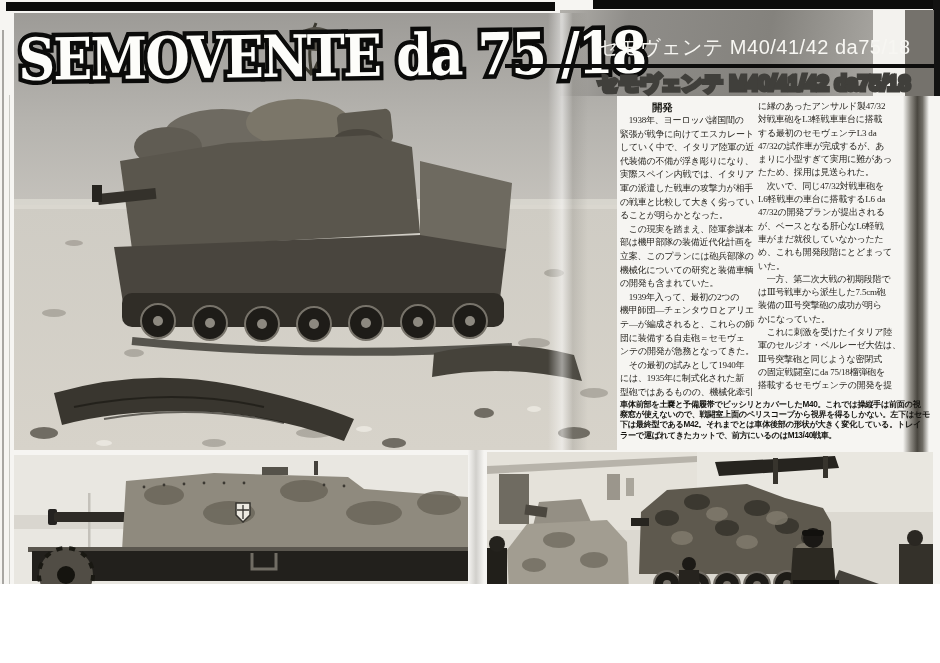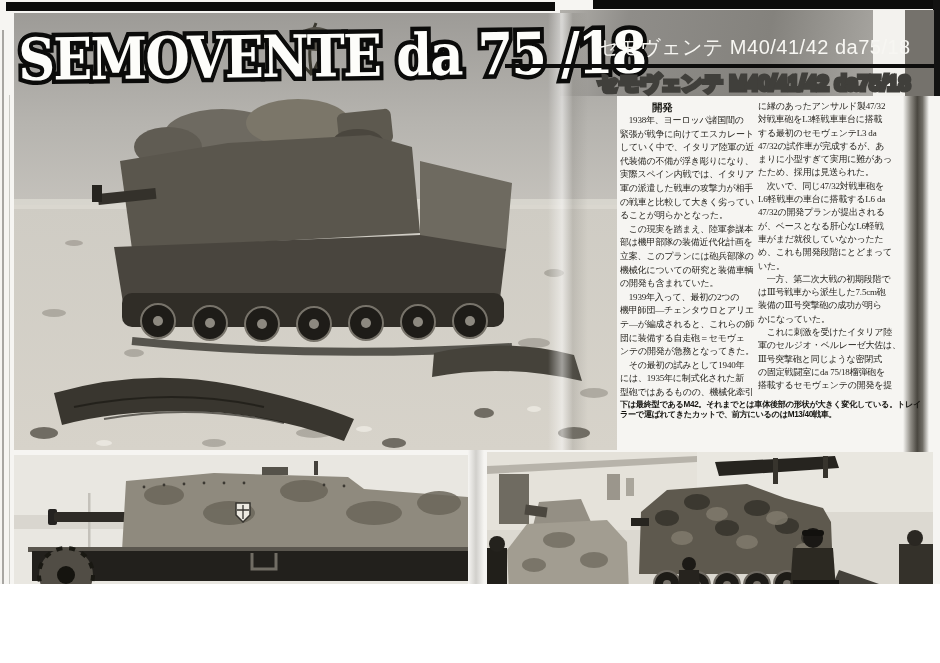--- a/index.html
+++ b/index.html
@@ -214,20 +214,22 @@
       <div class="tline">装備のⅢ号突撃砲の成功が明ら</div>
       <div class="tline">かになっていた。</div>
       <div class="tline">　これに刺激を受けたイタリア陸</div>
       <div class="tline">軍のセルジオ・ベルレーゼ大佐は、</div>
       <div class="tline">Ⅲ号突撃砲と同じような密閉式</div>
       <div class="tline">の固定戦闘室にda 75/18榴弾砲を</div>
       <div class="tline">搭載するセモヴェンテの開発を提</div>
     </div>
 
   <div class="caption">
+      <div class="tline">車体前部を土嚢と予備履帯でビッシリとカバーしたM40。これでは操縦手は前面の視</div>
+      <div class="tline">察窓が使えないので、戦闘室上面のペリスコープから視界を得るしかない。左下はセモ</div>
       <div class="tline">下は最終型であるM42。それまでとは車体後部の形状が大きく変化している。トレイ</div>
       <div class="tline">ラーで運ばれてきたカットで、前方にいるのはM13/40戦車。</div>
     </div>
 
   <div class="photo" id="photoBL">
     <svg viewBox="0 0 454 177" width="454" height="177" preserveAspectRatio="none">
       <rect width="454" height="177" fill="#e9e7e1"></rect>
       <rect y="60" width="454" height="14" fill="#d2cfc7" opacity=".7"></rect>
       <rect x="74" y="38" width="2.5" height="70" fill="#c4c1ba"></rect>
       <rect x="34" y="54" width="9" height="16" rx="2" fill="#242220"></rect>

